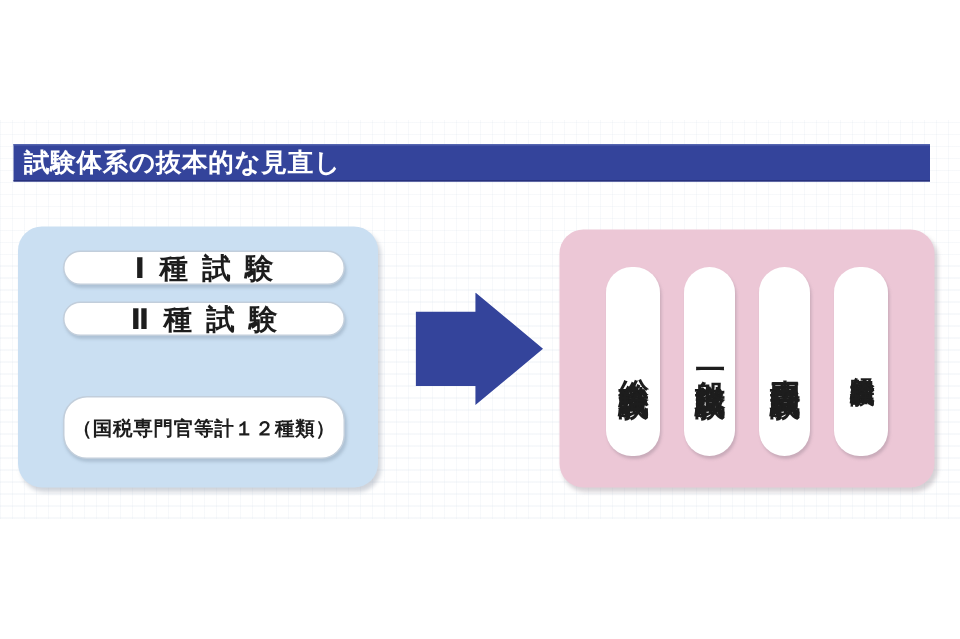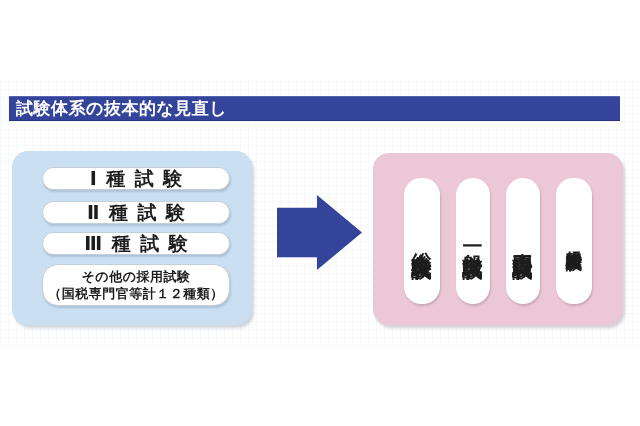--- a/index.html
+++ b/index.html
@@ -87,23 +87,21 @@
 
   <div class="texture-band"></div>
 
   <div class="title-bar">
     <span class="title-text">試験体系の抜本的な見直し</span>
   </div>
 
   <div class="before-panel">
     <div class="h-pill small h-pill-1">Ⅰ種試験</div>
     <div class="h-pill small h-pill-2">Ⅱ種試験</div>
-    <div class="h-pill small h-pill-3">Ⅲ種試験</div>
     <div class="h-pill h-pill-4">
-      <span>その他の採用試験</span>
       <span>（国税専門官等計１２種類）</span>
     </div>
   </div>
 
   <div class="arrow-zone">
     <div class="arrow-shape"></div>
   </div>
 
   <div class="after-panel">
     <div class="v-pill v-pill-1">

